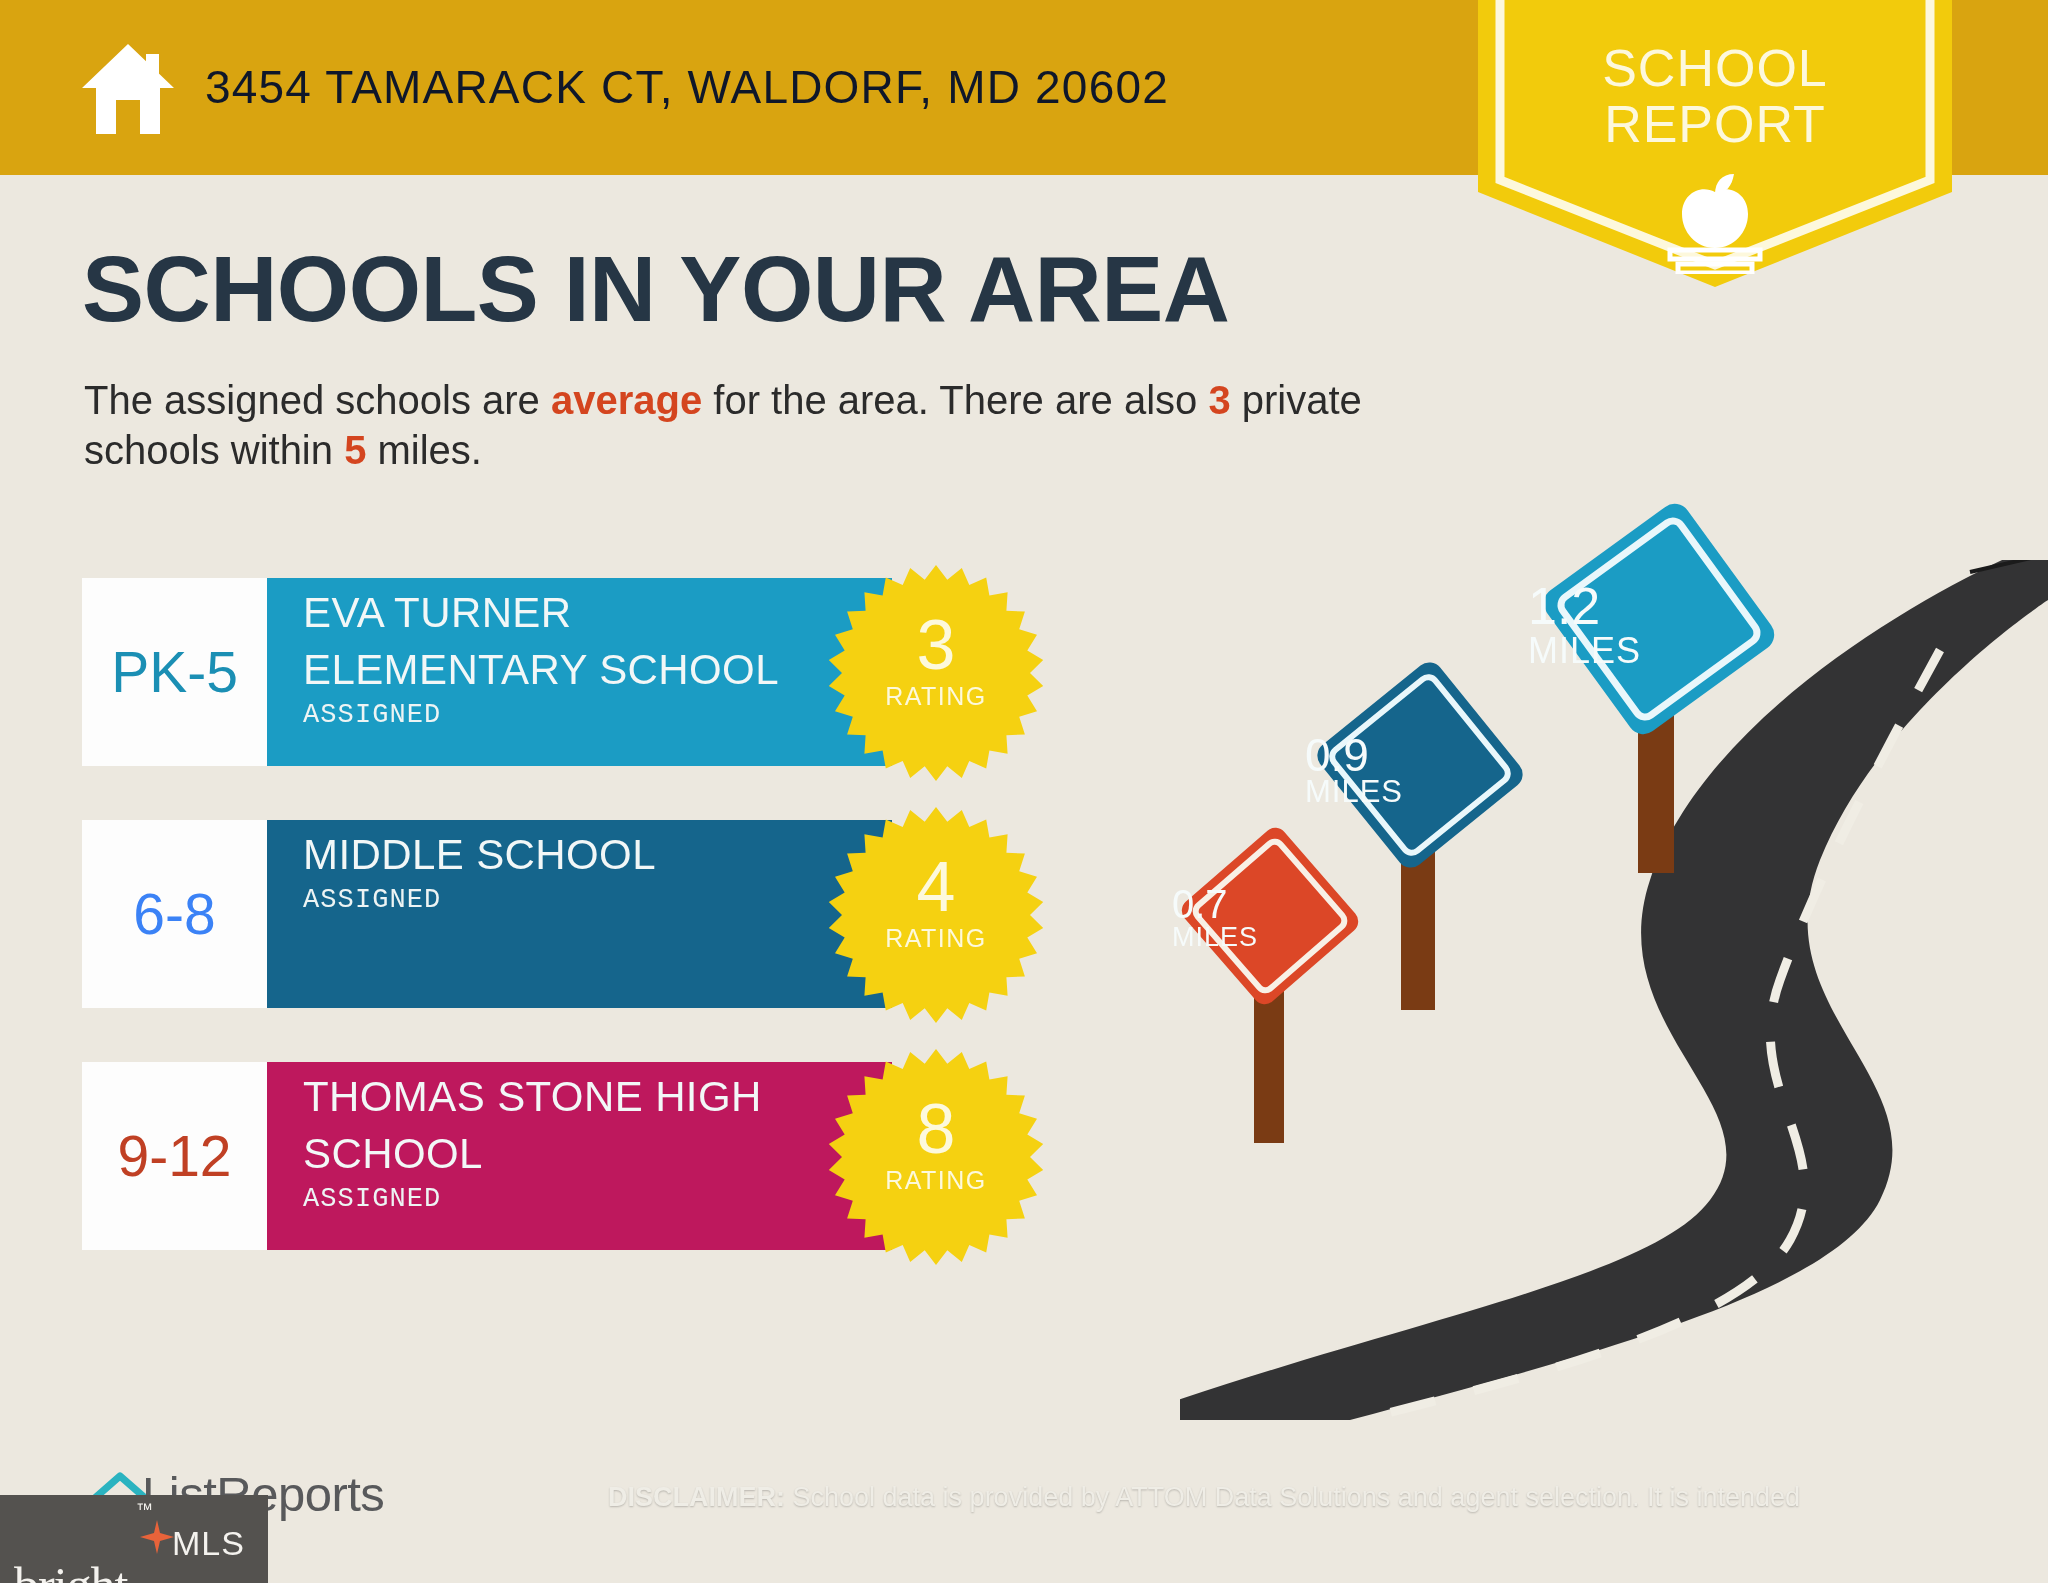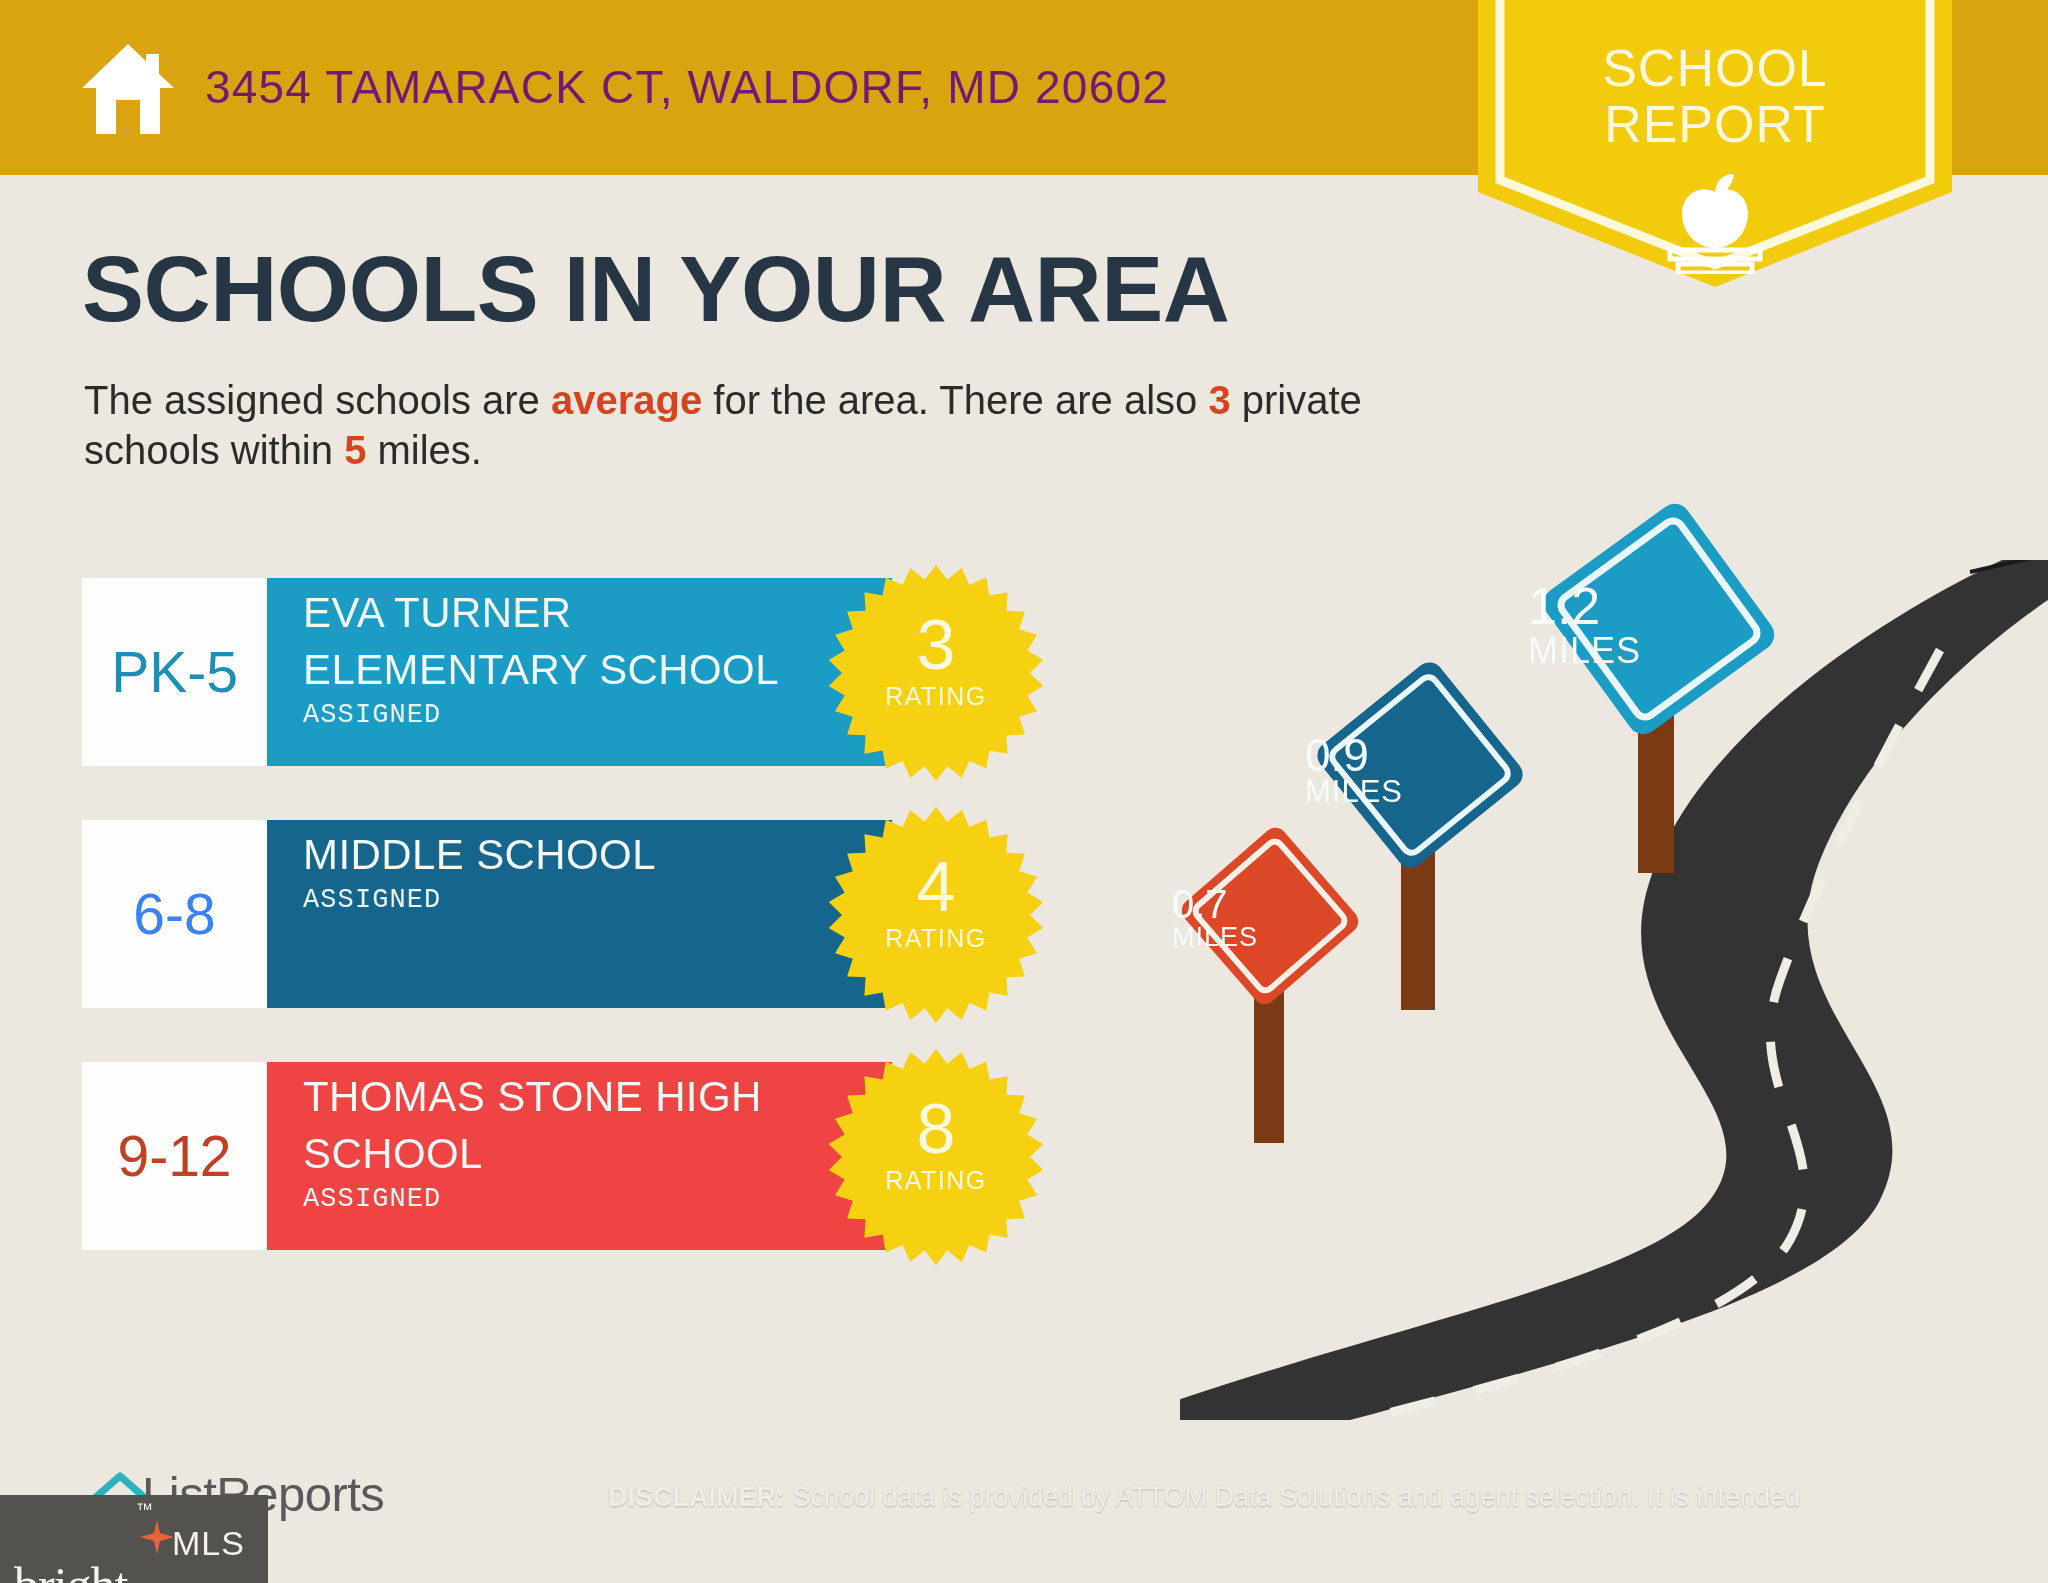--- a/index.html
+++ b/index.html
@@ -12,21 +12,21 @@
   .page{position:absolute;inset:0;}
 
   
   .header{
     position:absolute;left:0;top:0;width:2048px;height:175px;
     background:#D9A410;
   }
   .home-icon{position:absolute;left:78px;top:38px;width:100px;height:100px;}
   .addr{
     position:absolute;left:205px;top:60px;
-    font-size:46px;letter-spacing:1.2px;color:#701a75;font-weight:400;
+    font-size:46px;letter-spacing:1.2px;color:#0f172a;font-weight:400;
     white-space:nowrap;
   }
 
   
   .badge{position:absolute;left:1478px;top:-8px;width:474px;height:295px;}
   .badge-txt{
     position:absolute;left:0;top:48px;width:474px;text-align:center;
     color:#FDF8DC;font-size:52px;line-height:56px;letter-spacing:1px;
   }
   .badge-icon{position:absolute;left:180px;top:182px;width:114px;height:100px;}
@@ -177,21 +177,21 @@
         <svg viewBox="0 0 218 218" width="218" height="218">
           <polygon id="sb1" fill="#F5D111" points="109.0,1.0 120.3,15.7 134.8,4.1 142.3,21.1 159.2,13.4 162.4,31.6 180.6,28.2 179.4,46.7 197.9,47.6 192.2,65.3 210.0,70.7 200.3,86.5 216.2,96.0 203.0,109.0 216.2,122.0 200.3,131.5 210.0,147.3 192.2,152.7 197.9,170.4 179.4,171.3 180.6,189.8 162.4,186.4 159.2,204.6 142.3,196.9 134.8,213.9 120.3,202.3 109.0,217.0 97.7,202.3 83.2,213.9 75.7,196.9 58.8,204.6 55.6,186.4 37.4,189.8 38.6,171.3 20.1,170.4 25.8,152.7 8.0,147.3 17.7,131.5 1.8,122.0 15.0,109.0 1.8,96.0 17.7,86.5 8.0,70.7 25.8,65.3 20.1,47.6 38.6,46.7 37.4,28.2 55.6,31.6 58.8,13.4 75.7,21.1 83.2,4.1 97.7,15.7"></polygon>
         </svg>
         <div class="bnum">4</div>
         <div class="blab">RATING</div>
       </div>
     </div>
 
     <div class="row">
       <div class="grade" id="g2" style="color: rgb(192, 64, 36);">9-12</div>
-      <div class="bar" id="b2" style="background: #ef4444;">
+      <div class="bar" id="b2" style="background: #be185d;">
         <div class="sname">
           <div>THOMAS STONE HIGH</div>
           <div>SCHOOL</div>
         </div>
         <div class="sassigned">ASSIGNED</div>
       </div>
       <div class="burst">
         <svg viewBox="0 0 218 218" width="218" height="218">
           <polygon id="sb2" fill="#F5D111" points="109.0,1.0 120.3,15.7 134.8,4.1 142.3,21.1 159.2,13.4 162.4,31.6 180.6,28.2 179.4,46.7 197.9,47.6 192.2,65.3 210.0,70.7 200.3,86.5 216.2,96.0 203.0,109.0 216.2,122.0 200.3,131.5 210.0,147.3 192.2,152.7 197.9,170.4 179.4,171.3 180.6,189.8 162.4,186.4 159.2,204.6 142.3,196.9 134.8,213.9 120.3,202.3 109.0,217.0 97.7,202.3 83.2,213.9 75.7,196.9 58.8,204.6 55.6,186.4 37.4,189.8 38.6,171.3 20.1,170.4 25.8,152.7 8.0,147.3 17.7,131.5 1.8,122.0 15.0,109.0 1.8,96.0 17.7,86.5 8.0,70.7 25.8,65.3 20.1,47.6 38.6,46.7 37.4,28.2 55.6,31.6 58.8,13.4 75.7,21.1 83.2,4.1 97.7,15.7"></polygon>
         </svg>

